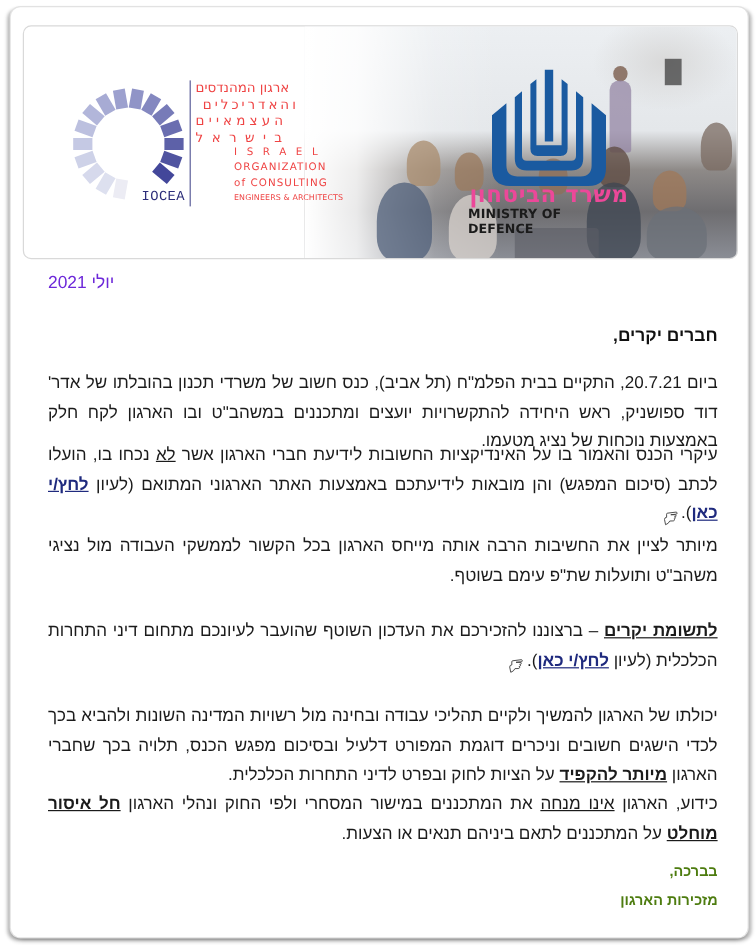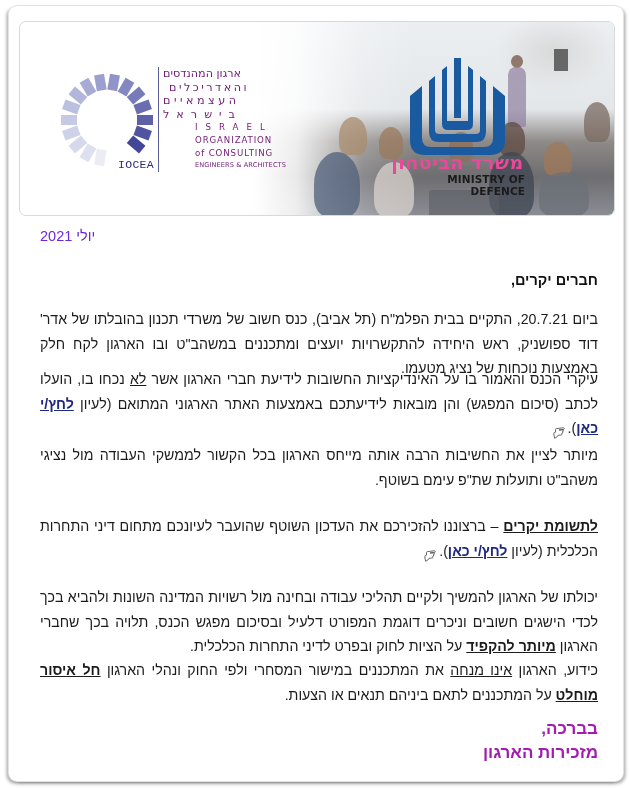--- a/index.html
+++ b/index.html
@@ -28,31 +28,31 @@
     .speaker { position: absolute; right: 88px; top: 45px; width: 18px; height: 60px; background: #8f7fa0; border-radius: 8px 8px 2px 2px; opacity: 0.7; }
     .speaker-head { position: absolute; right: 91px; top: 33px; width: 12px; height: 13px; background: #7b5d4c; border-radius: 50%; opacity: 0.8; }
     .loudspeaker { position: absolute; right: 46px; top: 27px; width: 14px; height: 22px; background: #333; opacity: 0.7; }
 
     .mod-logo { position: absolute; left: 389px; top: 57px; width: 135px; height: 130px; }
     .mod-he {
       position: absolute; left: 389px; top: 148px; width: 135px; text-align: center;
       font-family: "DejaVu Sans", sans-serif; font-weight: bold; font-size: 19px; color: #ec4899; direction: rtl; letter-spacing: 0.5px;
     }
     .mod-en {
-      position: absolute; left: 389px; top: 170px; width: 135px; text-align: right;
+      position: absolute; left: 389px; top: 170px; width: 135px; text-align: left;
       font-family: "DejaVu Sans", sans-serif; font-weight: bold; font-size: 10.5px; color: #1b1b1b; letter-spacing: 0.1px;
     }
 
     .iocea-ring { position: absolute; left: 55px; top: 68px; width: 102px; height: 102px; }
     .iocea-word {
       position: absolute; left: 117px; top: 157px; font-family: Liberation Mono, monospace; font-size: 11.5px;
       color: #2d2e7a; letter-spacing: 0.3px;
     }
     .iocea-divider { position: absolute; left: 157px; top: 66px; width: 1px; height: 105px; background: #5b5e9a; }
-    .iocea-text { position: absolute; left: 162px; top: 66px; width: 86px; color: #701a75; }
+    .iocea-text { position: absolute; left: 162px; top: 66px; width: 86px; color: #ef4444; }
     .iocea-he {
       direction: rtl; text-align: left; font-family: "DejaVu Sans", sans-serif; font-size: 11.2px; line-height: 13.6px; display: block; white-space: nowrap;
     }
     .iocea-en {
       text-align: left; font-family: "DejaVu Sans", sans-serif; font-size: 8.6px; line-height: 12.6px; display: block; white-space: nowrap; letter-spacing: 0.9px; margin-left: 32px;
     }
     .iocea-en.small { font-size: 6.6px; letter-spacing: 0.1px; line-height: 12px; }
     .iocea-en.spaced { letter-spacing: 8px; }
     .date-line { position: absolute; left: 40px; top: 228px; font-size: 14.5px; color: #6d28d9; direction: rtl; }
     .greeting { position: absolute; right: 32px; top: 256px; font-weight: bold; font-size: 14.5px; direction: rtl; margin-top: 16px; }
@@ -63,21 +63,21 @@
     .para.p3 { top: 443px; }
     .para.p4 { top: 514px; }
     .para.p5 { top: 585px; }
     .para.p6 { top: 658px; }
 
     .u { text-decoration: underline; }
     .bu { font-weight: bold; text-decoration: underline; }
     a.link { color: #1f2a7e; font-weight: bold; text-decoration: underline; cursor: pointer; }
     .hand { display: inline-block; width: 14px; height: 14px; vertical-align: -7px; margin-right: 2px; }
 
-    .sign { position: absolute; right: 32px; direction: rtl; font-weight: bold; font-size: 17px; color: #a21caf; }
+    .sign { position: absolute; right: 32px; direction: rtl; font-weight: bold; font-size: 12px; color: #4d7c0f; }
     .sign.s1 { top: 719px; }
     .sign.s2 { top: 743px; }
   </style>
 </head>
 <body>
 
 <div class="frame"></div>
 
 <div class="header-card">
   <div class="photo">

